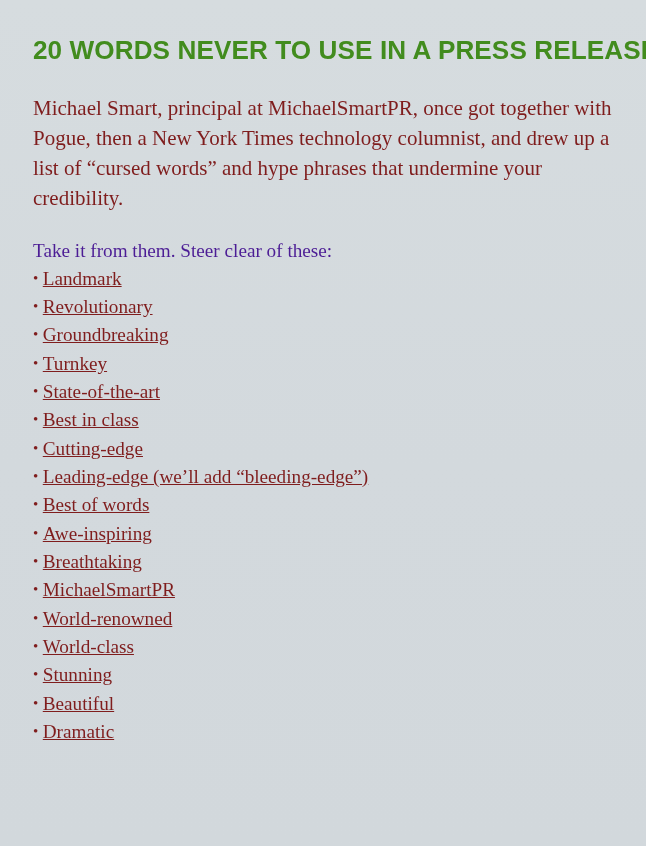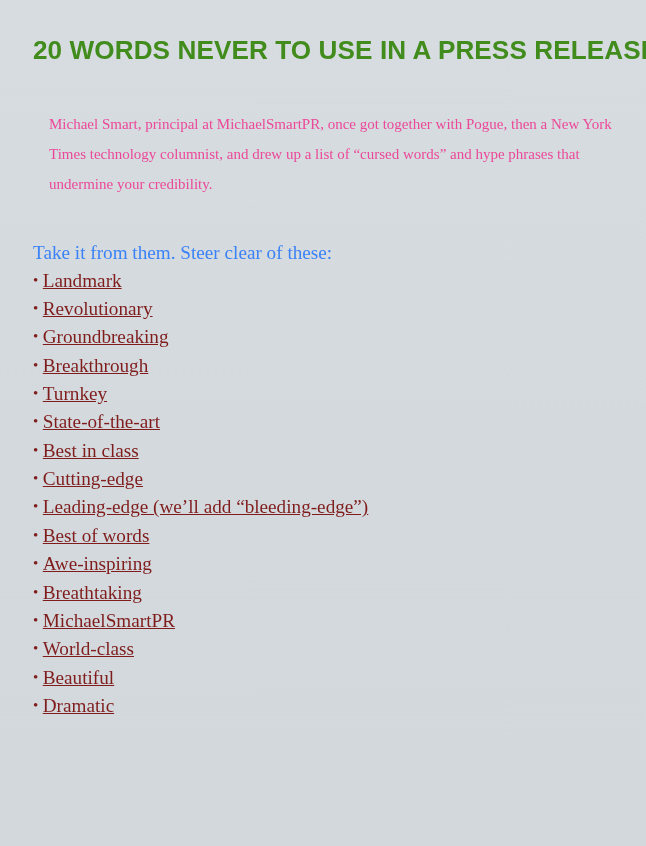--- a/index.html
+++ b/index.html
@@ -27,34 +27,34 @@
     font-weight: bold;
     font-size: 26.5px;
     line-height: 32px;
     letter-spacing: 0.1px;
     color: #428c1e;
     white-space: nowrap;
     transform: scaleX(0.985);
     transform-origin: left center;
   }
   #intro-paragraph {
-    margin: 16px;
+    margin: 0;
     padding-top: 28px;
     width: 582px;
-    font-size: 15px;
+    font-size: 21px;
     line-height: 29.9px;
-    color: #ec4899;
+    color: #7f1d1d;
     text-align: left;
   }
   #lead-in {
     margin: 0;
     padding-top: 23px;
     font-size: 19.2px;
     line-height: 28px;
-    color: #3b82f6;
+    color: #4c1d95;
   }
   ul#word-list {
     margin: 0;
     padding: 0;
     list-style: none;
   }
   ul#word-list li {
     font-size: 19.2px;
     line-height: 28.35px;
     color: #7f1d1d;
@@ -77,28 +77,29 @@
   <h1 id="headline">20 WORDS NEVER TO USE IN A PRESS RELEASE</h1>
 
   <p id="intro-paragraph">Michael Smart, principal at MichaelSmartPR, once got together with Pogue, then a New York Times technology columnist, and drew up a list of “cursed words” and hype phrases that undermine your credibility.</p>
 
   <p id="lead-in">Take it from them. Steer clear of these:</p>
 
   <ul id="word-list">
       <li><span class="bullet-glyph">•</span><span>Landmark</span></li>
       <li><span class="bullet-glyph">•</span><span>Revolutionary</span></li>
       <li><span class="bullet-glyph">•</span><span>Groundbreaking</span></li>
-      <li><span class="bullet-glyph">•</span><span>Breakthrough</span></li>
       <li><span class="bullet-glyph">•</span><span>Turnkey</span></li>
       <li><span class="bullet-glyph">•</span><span>State-of-the-art</span></li>
       <li><span class="bullet-glyph">•</span><span>Best in class</span></li>
       <li><span class="bullet-glyph">•</span><span>Cutting-edge</span></li>
       <li><span class="bullet-glyph">•</span><span>Leading-edge (we’ll add “bleeding-edge”)</span></li>
       <li><span class="bullet-glyph">•</span><span>Best of words</span></li>
       <li><span class="bullet-glyph">•</span><span>Awe-inspiring</span></li>
       <li><span class="bullet-glyph">•</span><span>Breathtaking</span></li>
       <li><span class="bullet-glyph">•</span><span>MichaelSmartPR</span></li>
+      <li><span class="bullet-glyph">•</span><span>World-renowned</span></li>
       <li><span class="bullet-glyph">•</span><span>World-class</span></li>
+      <li><span class="bullet-glyph">•</span><span>Stunning</span></li>
       <li><span class="bullet-glyph">•</span><span>Beautiful</span></li>
       <li><span class="bullet-glyph">•</span><span>Dramatic</span></li>
     </ul>
 
 </div>
 
 </body></html>

